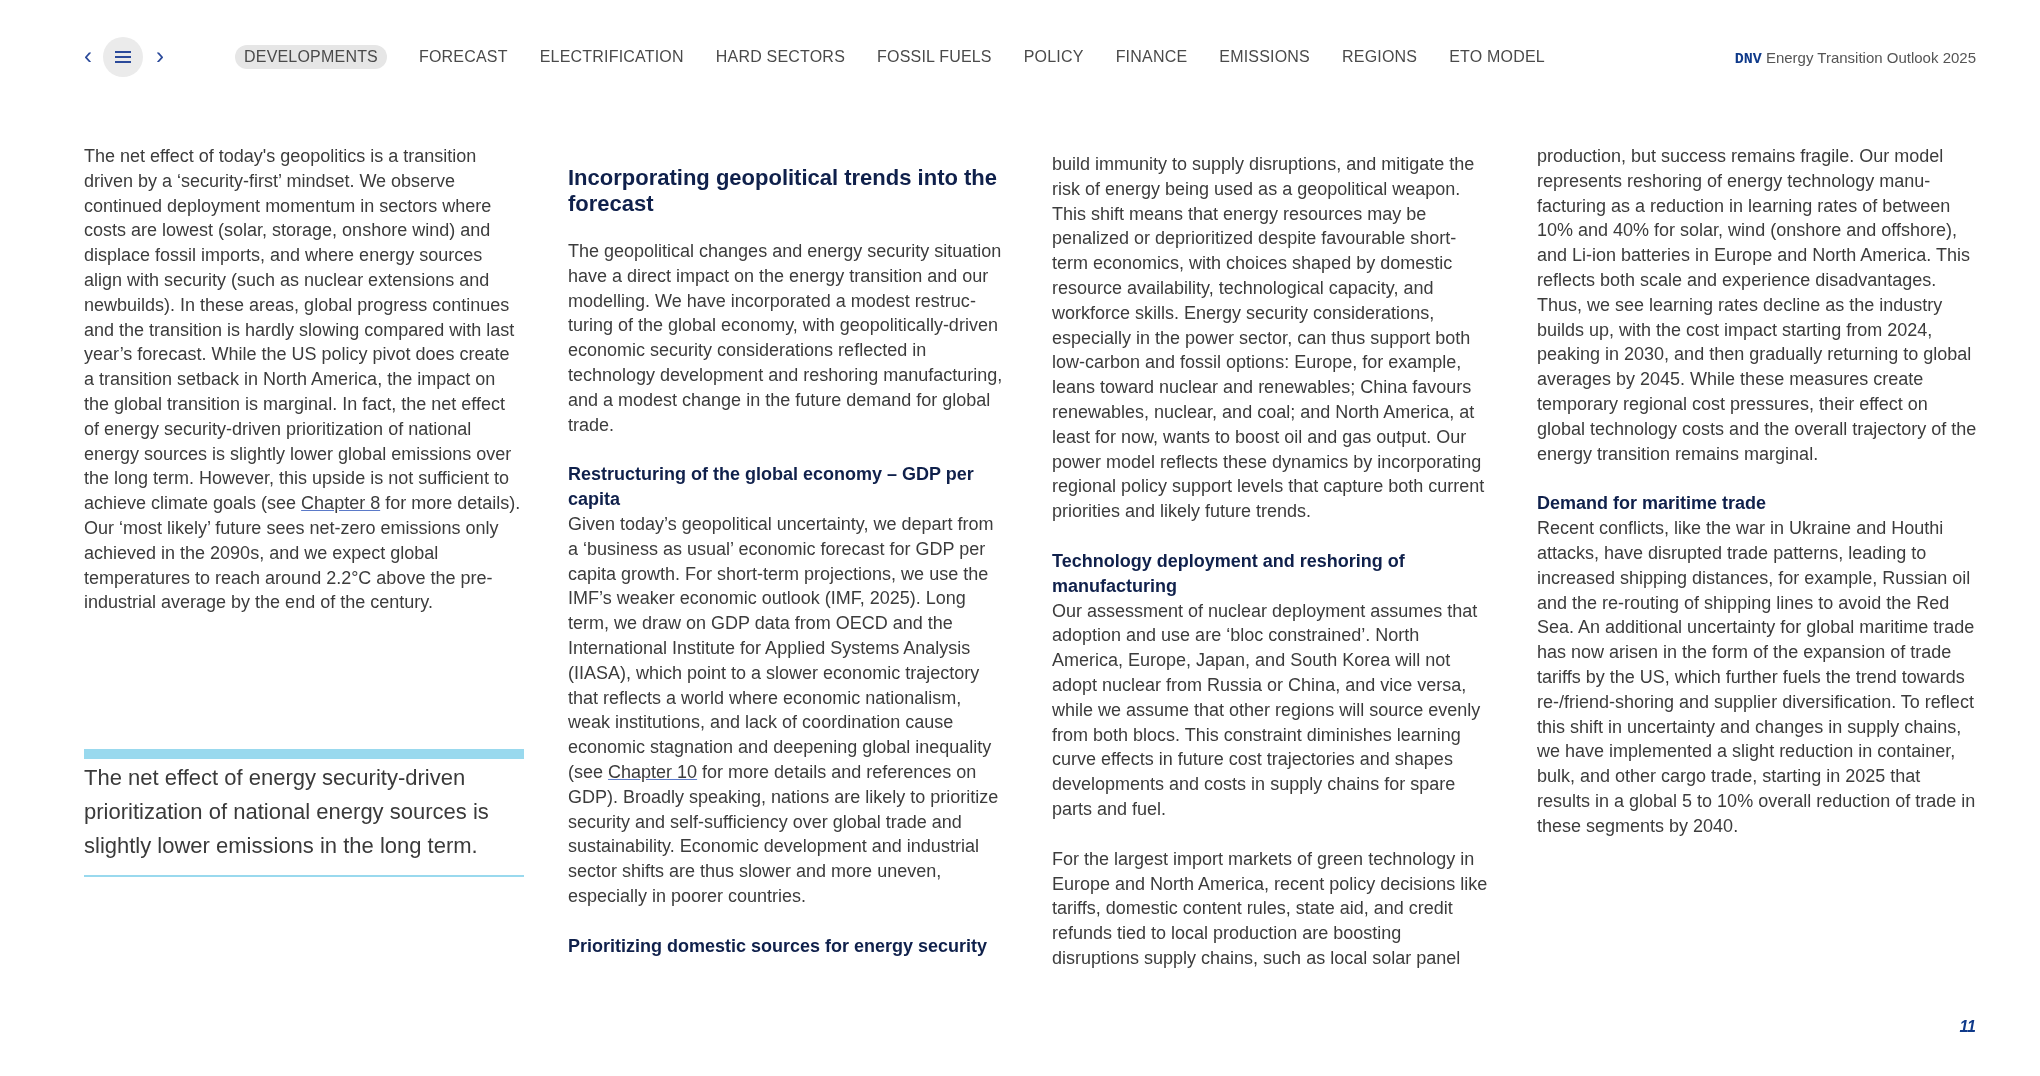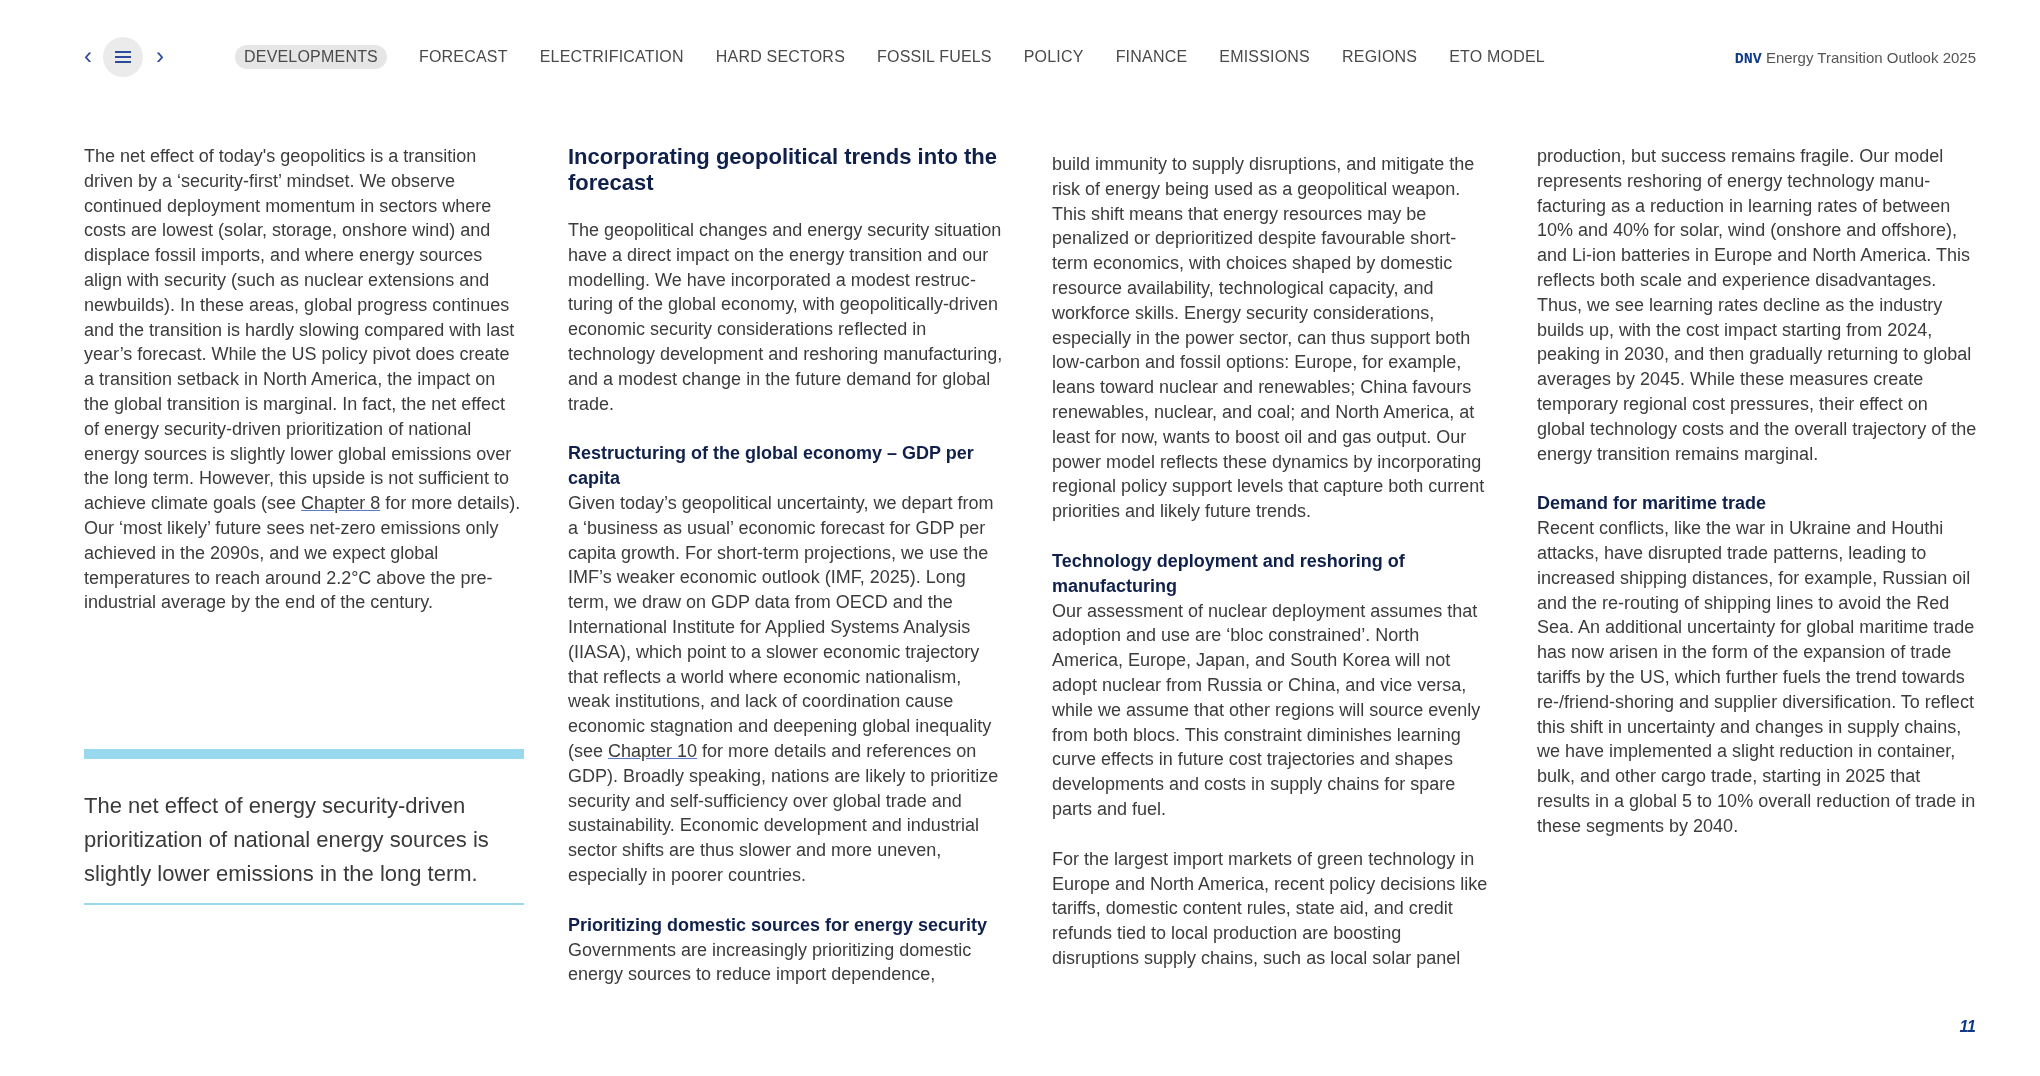--- a/index.html
+++ b/index.html
@@ -21,28 +21,28 @@
   .brand .dnv { color: #0f3a8a; font-weight: bold; font-family: Liberation Mono, monospace; }
 
   
   .col { position: absolute; top: 144px; width: 440px; font-size: 18px; line-height: 24.8px; color: #3c3c3c; }
   .col1 { left: 84px; }
   .col2 { left: 568px; }
   .col3 { left: 1052px; margin-top: 8px; }
   .col4 { left: 1537px; }
   .col p { margin: 0; }
   .gap { height: 25px; }
-  .h2 { font-size: 22px; line-height: 26px; font-weight: bold; color: #0f204b; margin-bottom: 22px; }
+  .h2 { font-size: 22px; line-height: 26px; font-weight: bold; color: #0f204b; margin-bottom: 22px; margin-top: 21px; }
   .h3 { font-weight: bold; color: #0f204b; }
   .link { text-decoration: underline; text-decoration-color: #5b7ac9; color: #3c3c3c; cursor: pointer; }
 
   
   .pullquote { position: absolute; left: 84px; top: 749px; width: 440px; }
   .pq-bar { height: 10px; background: #99d9ee; }
-  .pq-text { margin-top: 30px; font-size: 22px; line-height: 34px; color: #3a3a3a; }
+  .pq-text { margin-top: 2px; font-size: 22px; line-height: 34px; color: #3a3a3a; }
   .pq-line { margin-top: 12px; height: 2px; background: #99d9ee; }
 
   .pageno { position: absolute; right: 64px; top: 1018px; font-size: 16px; font-weight: bold; color: #0f3a8a; font-style: italic; }
 </style>
 </head>
 <body>
 
 <div class="topbar">
   <div class="nav-arrow nav-prev">‹</div>
   <div class="menu-btn">
@@ -84,21 +84,20 @@
 </div>
 
 <div class="col col2">
   <div class="h2">Incorporating geopolitical trends into the forecast</div>
   <p>The geopolitical changes and energy security situation have a direct impact on the energy transition and our modelling. We have incorporated a modest restruc­turing of the global economy, with geopolitically-driven economic security considerations reflected in technology development and reshoring manufac­turing, and a modest change in the future demand for global trade.</p>
   <div class="gap"></div>
   <p class="h3">Restructuring of the global economy – GDP per capita</p>
   <p><span>Given today’s geopolitical uncertainty, we depart from a ‘business as usual’ economic forecast for GDP per capita growth. For short-term projections, we use the IMF’s weaker economic outlook (IMF, 2025). Long term, we draw on GDP data from OECD and the International Institute for Applied Systems Analysis (IIASA), which point to a slower economic trajectory that reflects a world where economic nationalism, weak institutions, and lack of coordination cause economic stagnation and deepening global inequality (see </span><span class="link">Chapter 10</span><span> for more details and refer­ences on GDP). Broadly speaking, nations are likely to prioritize security and self-sufficiency over global trade and sustainability. Economic development and industrial sector shifts are thus slower and more uneven, especially in poorer countries.</span></p>
   <div class="gap"></div>
   <p class="h3">Prioritizing domestic sources for energy security</p>
-  <p>Governments are increasingly prioritizing domestic energy sources to reduce import dependence,</p>
 </div>
 
 <div class="col col3">
   <p>build immunity to supply disruptions, and mitigate the risk of energy being used as a geopolitical weapon. This shift means that energy resources may be penalized or deprioritized despite favourable short-term economics, with choices shaped by domestic resource availability, technological capacity, and workforce skills. Energy security considerations, especially in the power sector, can thus support both low-carbon and fossil options: Europe, for example, leans toward nuclear and renewables; China favours renewables, nuclear, and coal; and North America, at least for now, wants to boost oil and gas output. Our power model reflects these dynamics by incorporating regional policy support levels that capture both current priorities and likely future trends.</p>
   <div class="gap"></div>
   <p class="h3">Technology deployment and reshoring of manufacturing</p>
   <p>Our assessment of nuclear deployment assumes that adoption and use are ‘bloc constrained’. North America, Europe, Japan, and South Korea will not adopt nuclear from Russia or China, and vice versa, while we assume that other regions will source evenly from both blocs. This constraint diminishes learning curve effects in future cost trajectories and shapes developments and costs in supply chains for spare parts and fuel.</p>
   <div class="gap"></div>
   <p>For the largest import markets of green technology in Europe and North America, recent policy decisions like tariffs, domestic content rules, state aid, and credit refunds tied to local production are boosting disruptions supply chains, such as local solar panel</p>
 </div>

